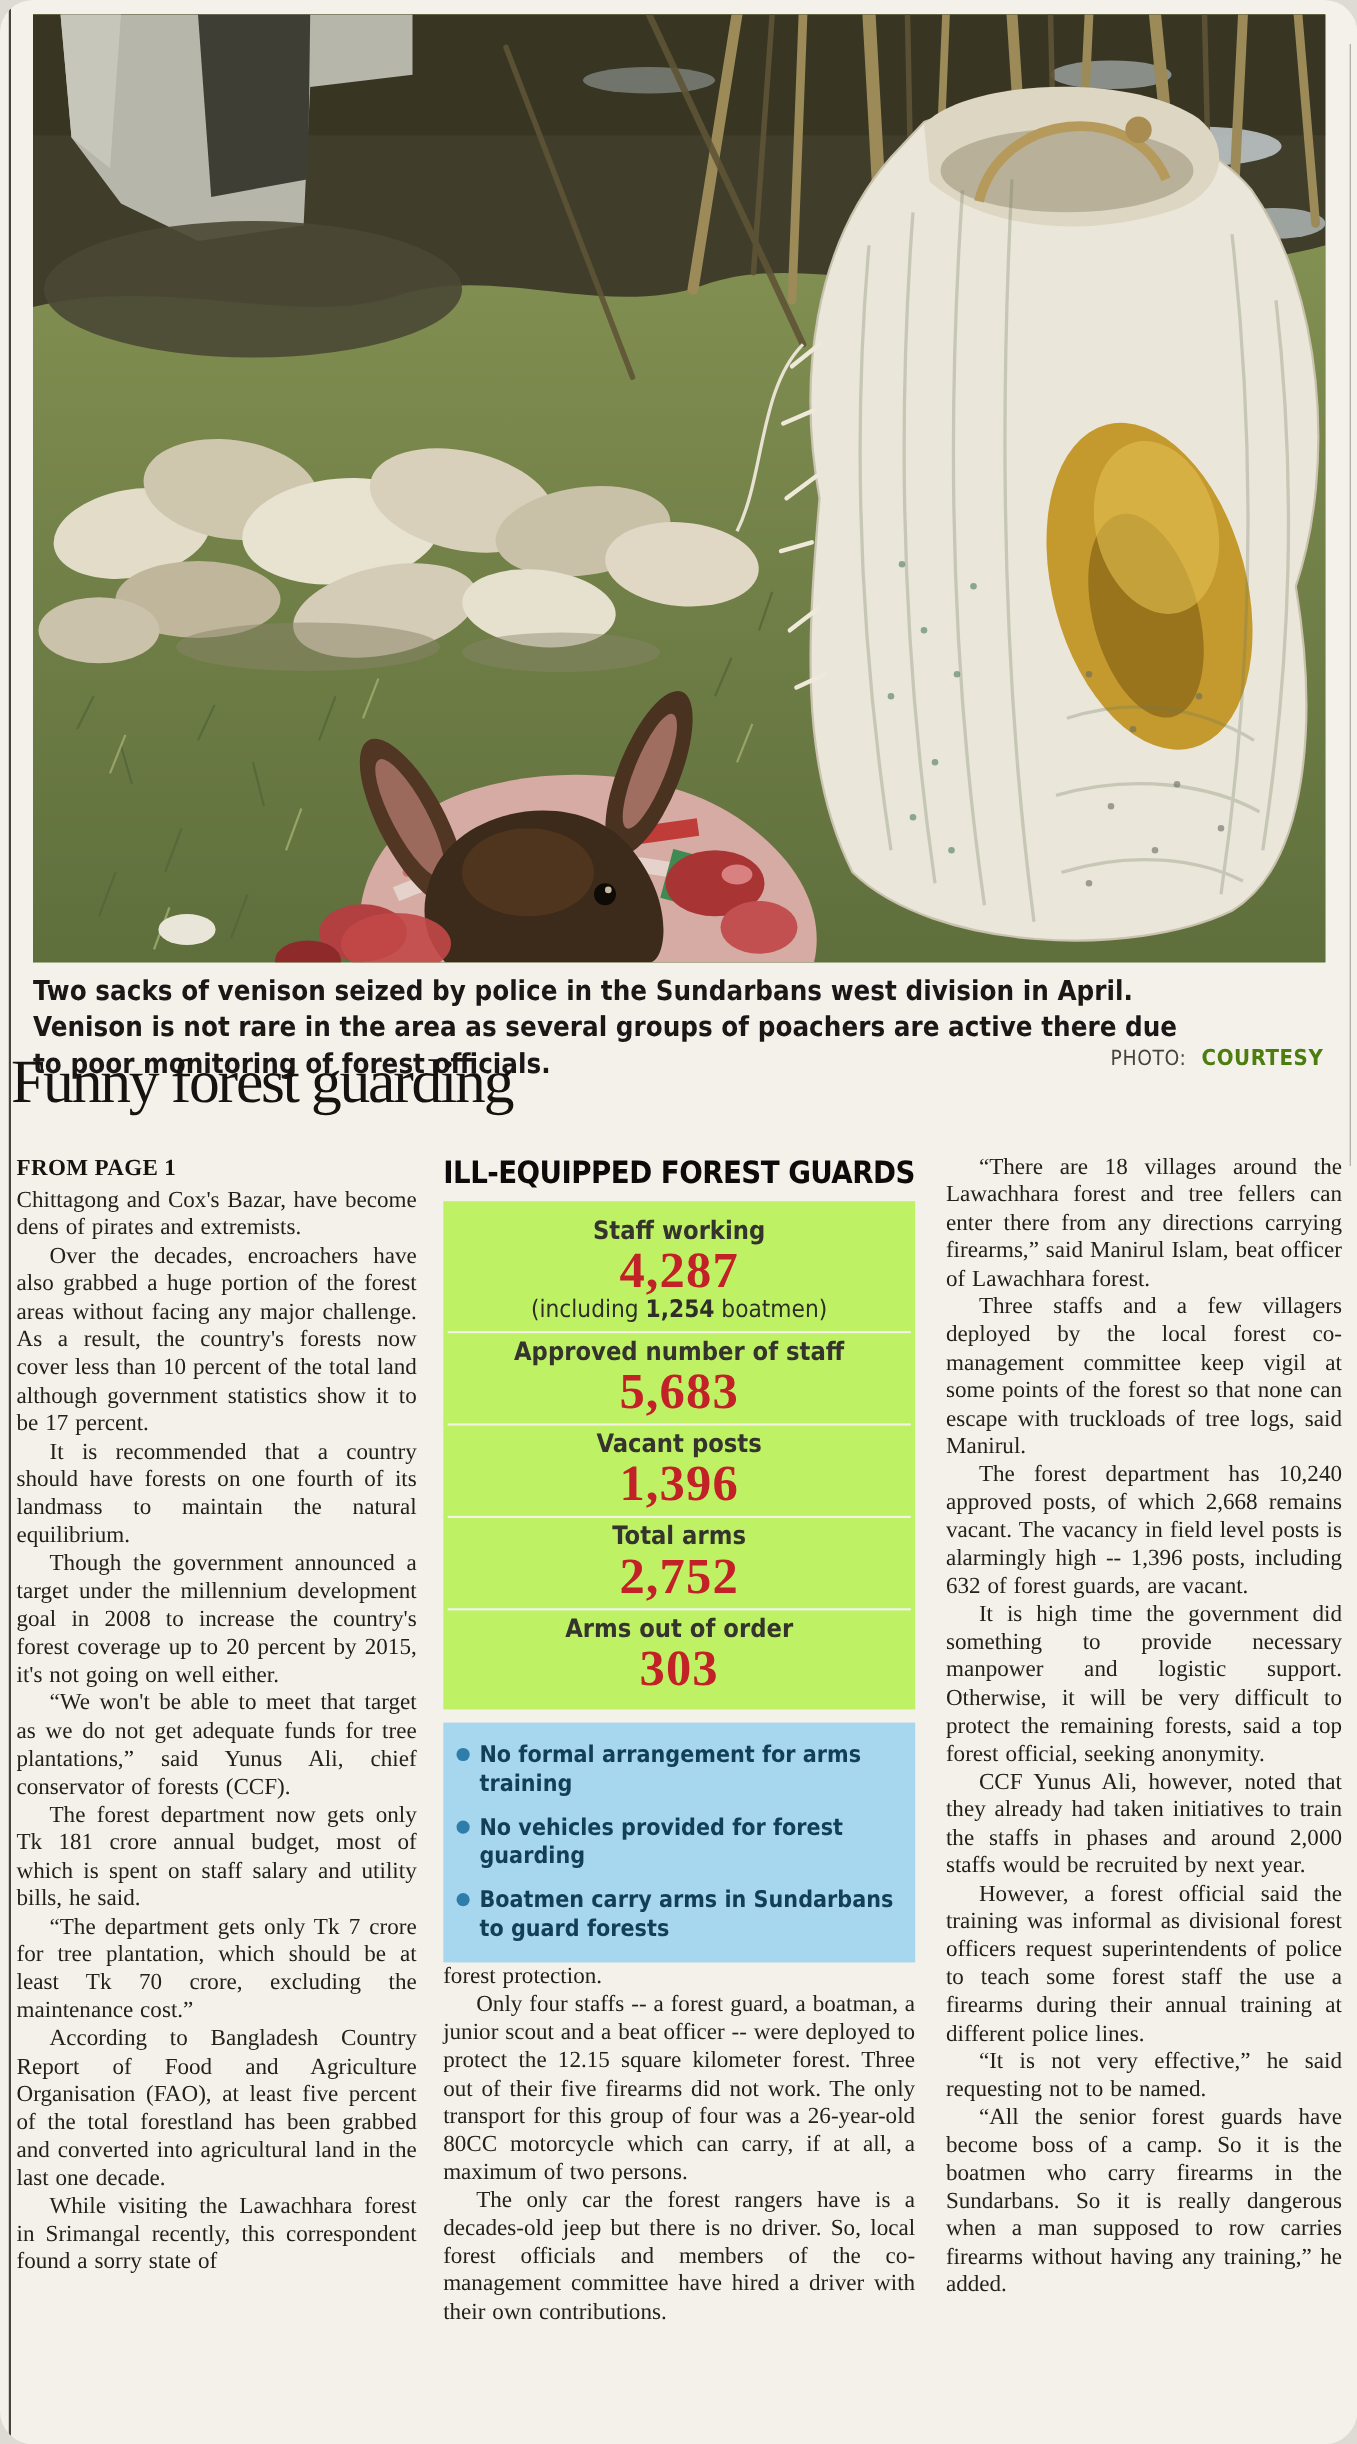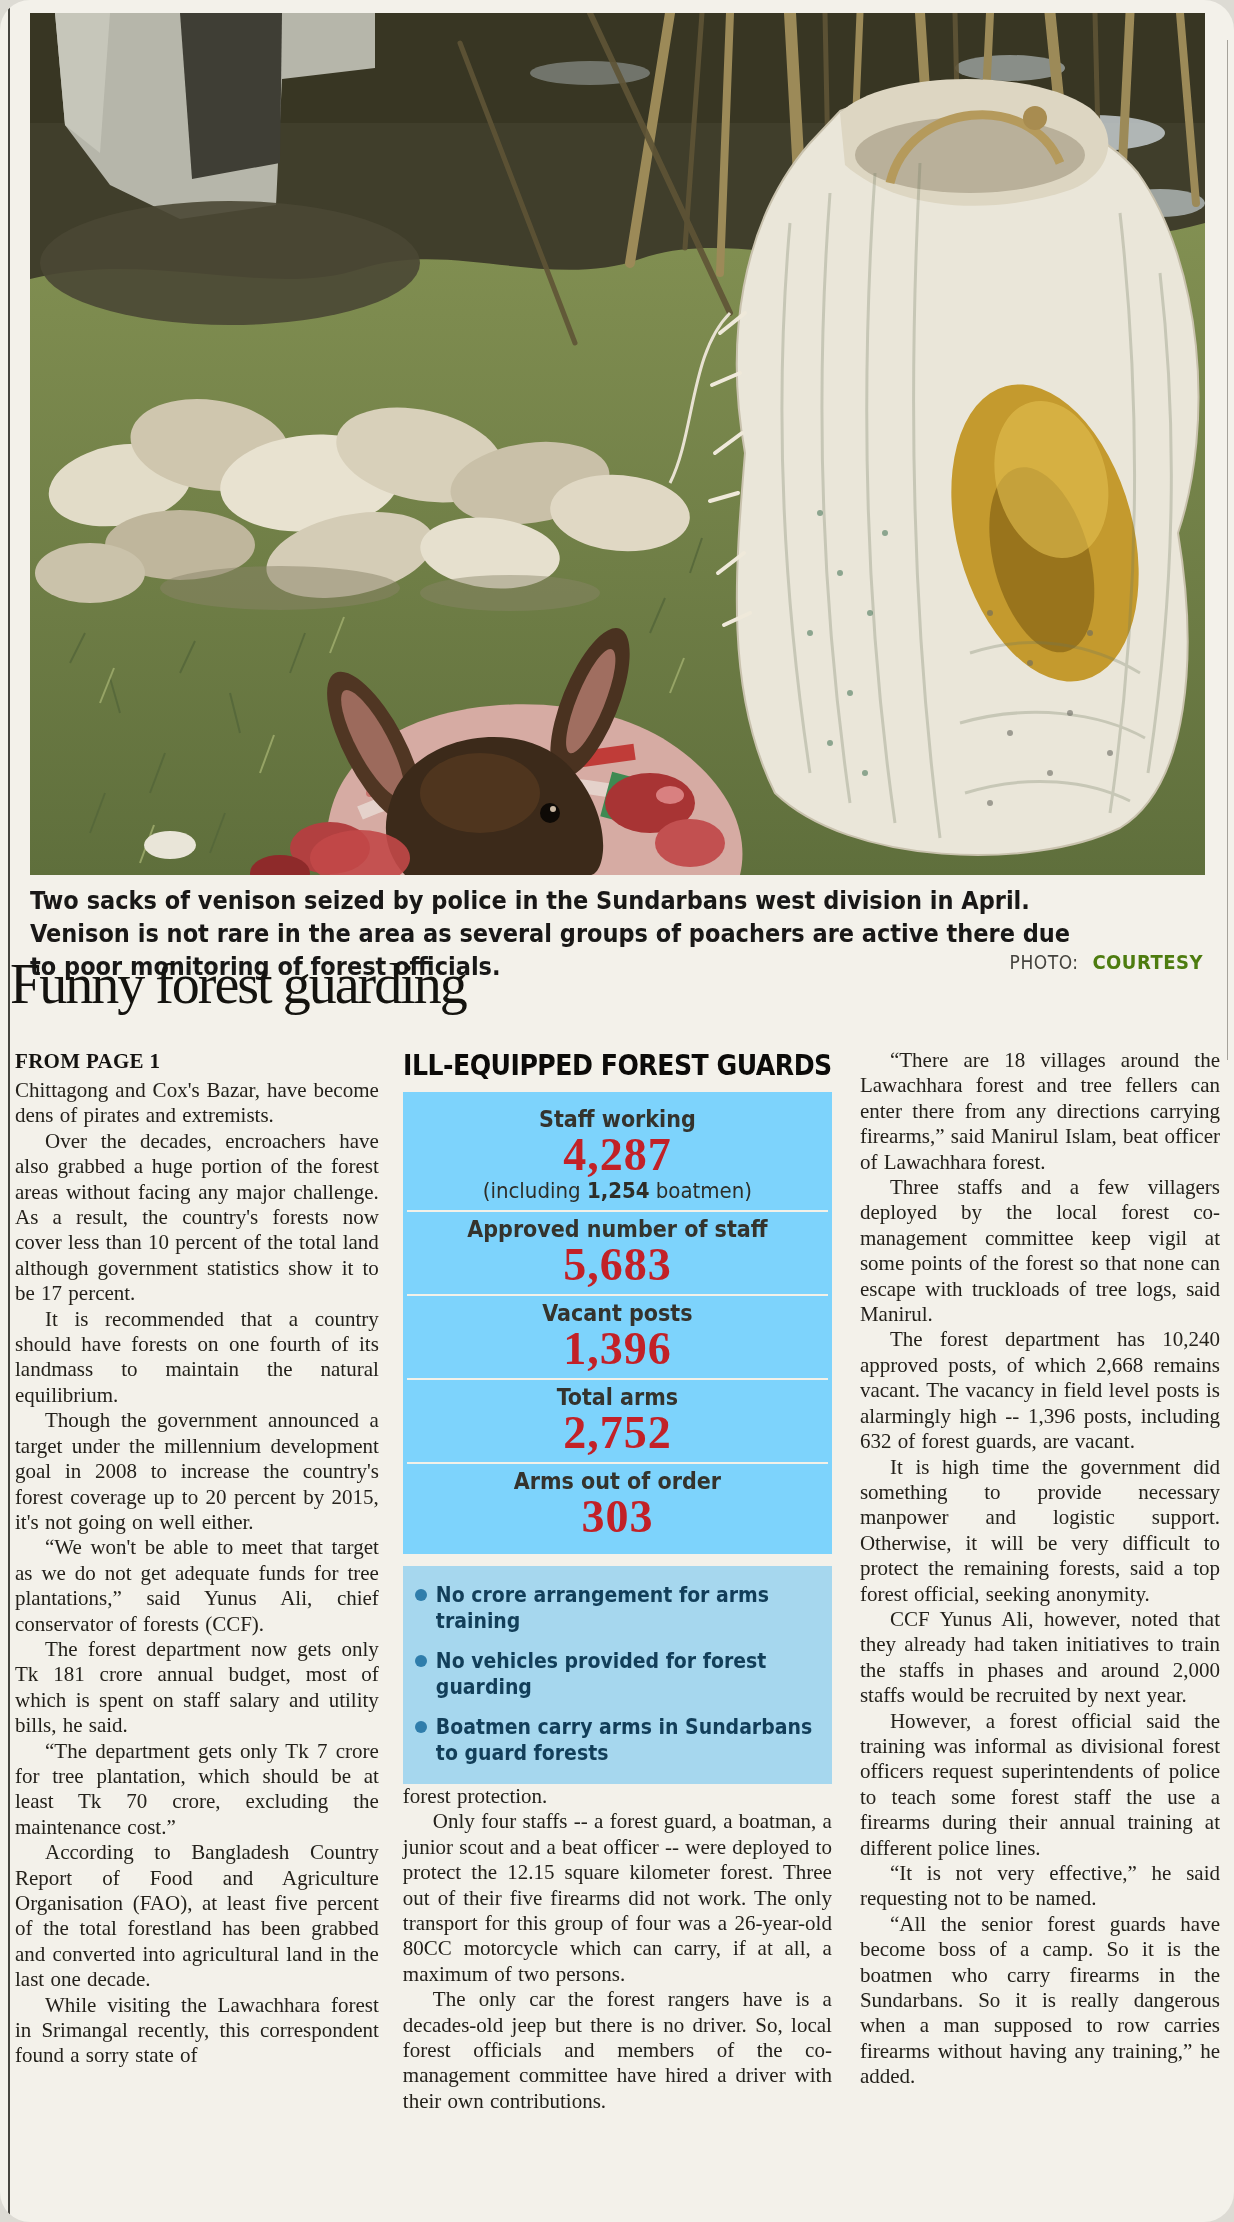--- a/index.html
+++ b/index.html
@@ -30,21 +30,21 @@
   .col-right{width:381px;}
 
   p.body{margin:0;font-size:21px;line-height:25.4px;text-align:justify;color:#24211b;
          text-indent:30px;word-spacing:1px;}
   p.noindent{text-indent:0;}
   .kicker{font-weight:700;font-size:21px;line-height:26px;letter-spacing:.3px;color:#141310;margin-bottom:4px;}
 
   .infobox-title{font-family:"DejaVu Sans","Liberation Sans",sans-serif;font-stretch:condensed;
                  font-weight:700;font-size:28px;line-height:32px;letter-spacing:-.5px;
                  text-align:center;color:#0c0b09;margin:2px 0 10px;}
-  .stats{background:#7dd3fc;padding:10px 4px 8px;}
+  .stats{background:#bef264;padding:10px 4px 8px;}
   .stat{text-align:center;padding:4px 0 6px;}
   .stat + .stat{border-top:2px solid #f3f1e8;}
   .stat-label{font-family:"DejaVu Sans","Liberation Sans",sans-serif;font-stretch:condensed;
               font-weight:700;font-size:23px;line-height:26px;color:#34332d;}
   .stat-value{font-family:"Liberation Serif",serif;font-weight:700;font-size:46px;line-height:46px;
               color:#c22127;letter-spacing:1px;}
   .stat-note{font-family:"DejaVu Sans","Liberation Sans",sans-serif;font-stretch:condensed;
              font-size:22px;line-height:26px;color:#2e2d28;}
   .stat-note b{font-weight:700;margin-top:28px;}
   .bullets{background:#a6d7ee;margin-top:12px;padding:16px 12px 4px 12px;}
@@ -283,21 +283,21 @@
             <div class="stat-value">2,752</div>
           </div>
           <div class="stat">
             <div class="stat-label">Arms out of order</div>
             <div class="stat-value">303</div>
           </div>
         </div>
         <div class="bullets">
           <div class="bullet">
             <span class="dot"></span>
-            <span>No crore arrangement for arms training</span>
+            <span>No formal arrangement for arms training</span>
           </div>
           <div class="bullet">
             <span class="dot"></span>
             <span>No vehicles provided for forest guarding</span>
           </div>
           <div class="bullet">
             <span class="dot"></span>
             <span>Boatmen carry arms in Sundarbans to guard forests</span>
           </div>
         </div>

